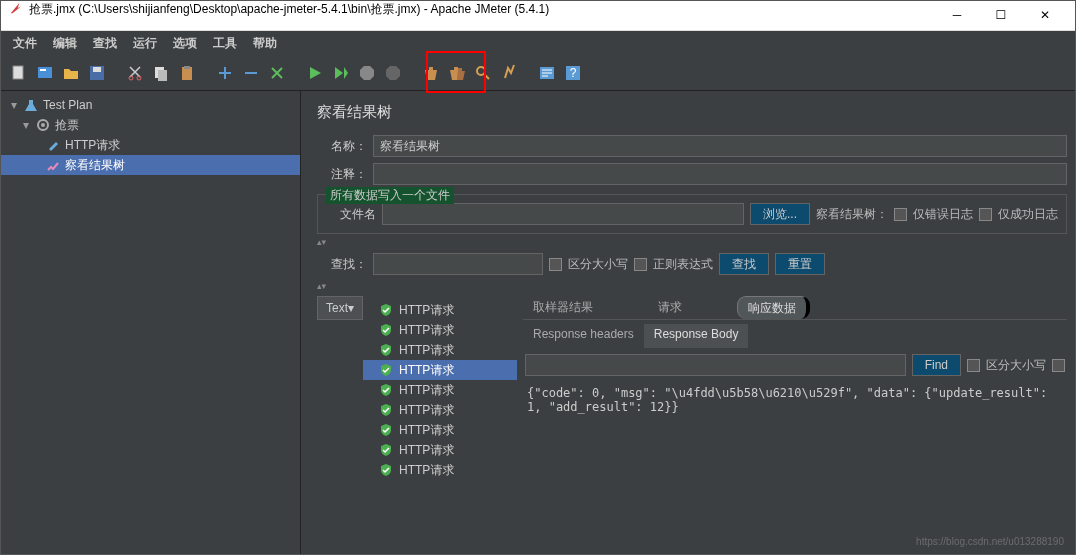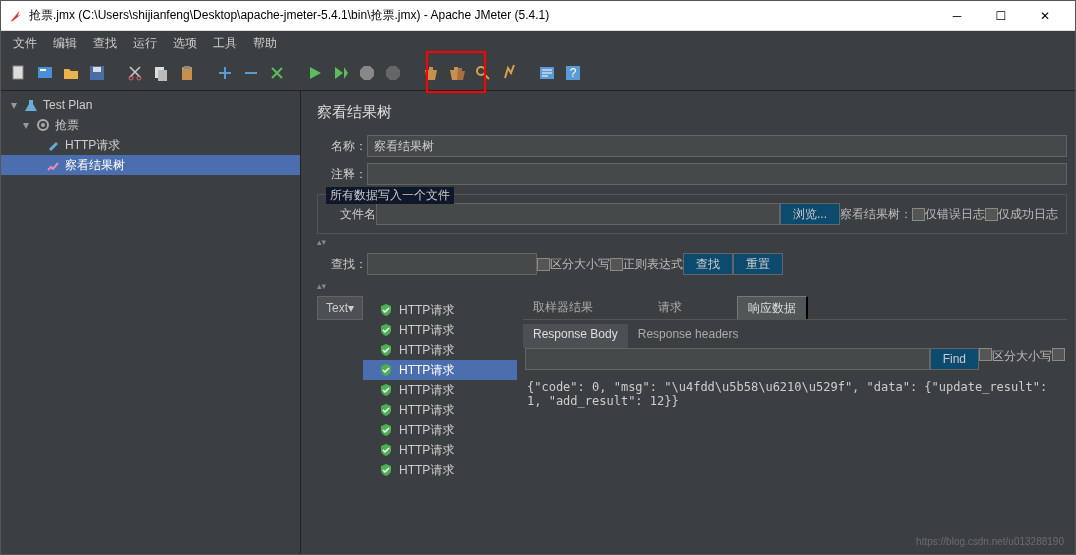--- a/index.html
+++ b/index.html
@@ -1,69 +1,69 @@
 <!DOCTYPE html>
 <html><head>
 <meta charset="utf-8">
 <style>
 * { margin: 0; padding: 0; box-sizing: border-box; font-family: "Microsoft YaHei", Arial, sans-serif; font-size: 12px; }
 body { width: 1076px; height: 555px; background: #3c3f41; color: #bbbbbb; overflow: hidden; }
 
 .window { width: 100%; height: 100%; display: flex; flex-direction: column; background: #fff; border: 1px solid #555; }
-.titlebar { height: 30px; background: #fff; display: flex; align-items: center; padding: 8px 8px; border-bottom: 1px solid #ddd; }
+.titlebar { height: 30px; background: #fff; display: flex; align-items: flex-start; padding: 0 8px; border-bottom: 1px solid #ddd; }
 .feather { width: 14px; height: 14px; margin-right: 6px; }
 .titlebar-title { flex: 1; color: #000; }
 .win-controls { display: flex; gap: 0; }
 .win-btn { width: 44px; height: 28px; display: flex; align-items: center; justify-content: center; color: #000; }
 
 .darkzone { flex: 1; background: #3c3f41; display: flex; flex-direction: column; }
-.menubar { height: 24px; display: flex; align-items: center; padding: 0 4px; background: #3c3f41; color: #ccc; }
+.menubar { height: 24px; display: flex; align-items: center; padding: 0 4px; background: #3c3f41; color: #ccc; font-weight: bold; }
 .menubar span { padding: 2px 8px; }
 .toolbar { height: 36px; display: flex; align-items: center; padding: 0 6px; gap: 2px; background: #3c3f41; border-bottom: 1px solid #222; position: relative; }
 .tb-btn { width: 24px; height: 24px; display: flex; align-items: center; justify-content: center; border-radius: 2px; }
 .tb-gap { width: 10px; }
 .redbox { position: absolute; left: 425px; top: -4px; width: 60px; height: 42px; border: 2px solid #f00; pointer-events: none; }
 
 .body { flex: 1; display: flex; }
 .tree { width: 300px; background: #3c3f41; border-right: 1px solid #222; padding-top: 4px; }
 .tree-row { display: flex; align-items: center; height: 20px; padding-left: 8px; gap: 4px; color: #ccc; }
 .tree-row.selected { background: #4b6eaf; color: #fff; }
 .expander { width: 10px; text-align: center; color: #999; }
 .tree-ico { width: 16px; height: 16px; display: flex; align-items: center; justify-content: center; }
 .ind1 { padding-left: 20px; }
 .ind2 { padding-left: 44px; }
 
 .main { flex: 1; background: #3c3f41; display: flex; flex-direction: column; padding: 8px 0 0 8px; }
 .main-title { padding: 4px 8px 10px; font-size: 15px; color: #ddd; }
-.form-row { display: flex; align-items: center; padding: 3px 8px; }
+.form-row { display: flex; align-items: center; padding: 3px 8px; gap: 6px; }
 .form-row label { width: 50px; text-align: right; color: #ccc; }
 .text-input { flex: 1; height: 22px; background: #45494a; border: 1px solid #646464; color: #ccc; padding: 0 6px; }
 .fieldset { border: 1px solid #555; margin: 6px 8px 0; padding: 8px; position: relative; }
-.fieldset-legend { position: absolute; top: -8px; left: 8px; background: #0f172a; padding: 0 4px; color: #ccc; }
+.fieldset-legend { position: absolute; top: -8px; left: 8px; background: #14532d; padding: 0 4px; color: #ccc; }
 .checkbox { width: 13px; height: 13px; border: 1px solid #888; background: #555; display: inline-block; }
 .btn { height: 22px; padding: 0 12px; background: #0c4a6e; border: 1px solid #646464; color: #ccc; display: flex; align-items: center; }
 .expander-bar { height: 12px; margin: 2px 8px; display: flex; align-items: center; }
 .expander-bar .tri { font-size: 9px; color: #888; }
 
 .result-split { flex: 1; display: flex; margin: 2px 8px 0; gap: 6px; }
 .result-left { width: 200px; display: flex; flex-direction: row; }
 .combo { height: 24px; background: #4c5052; border: 1px solid #646464; display: flex; align-items: center; justify-content: space-between; padding: 0 8px; color: #ccc; }
 .sample-list { flex: 1; background: #3c3f41; padding-top: 4px; overflow: hidden; }
 .sample-row { display: flex; align-items: center; height: 20px; padding-left: 16px; gap: 6px; color: #ccc; }
 .sample-row.selected { background: #4b6eaf; color: #fff; }
 .shield { width: 14px; height: 14px; }
 
 .result-right { flex: 1; display: flex; flex-direction: column; }
 .tabs { display: flex; height: 24px; border-bottom: 1px solid #555; gap: 45px; }
 .tab { padding: 3px 10px; color: #aaa; background: #3c3f41; }
-.tab.active { background: #515658; color: #ddd; border-top: 1px solid #777; border-left: 1px solid #777; border-right: 2px solid #000000; }
+.tab.active { background: #515658; color: #ddd; border-top: 1px solid #777; border-left: 1px solid #777; border-right: 4px solid #000000; border-radius: 9px; }
 .subtabs { display: flex; height: 24px; margin-top: 4px; }
 .subtab { padding: 3px 10px; color: #aaa; }
 .subtab.active { background: #4c5052; color: #ddd; }
-.findbar { display: flex; padding: 0 2px; }
+.findbar { display: flex; align-items: center; gap: 6px; margin-top: 6px; padding: 0 2px; }
 .findbar .text-input { flex: 1; }
 .response-body { flex: 1; margin-top: 6px; padding: 4px; color: #ccc; font-family: Consolas, monospace; font-size: 12px; }
 .watermark { position: absolute; right: 12px; bottom: 8px; color: #888; font-size: 10px; opacity: 0.6; }
 </style>
 </head>
 <body>
 
 <div class="window">
   <div class="titlebar">
     <svg class="feather" viewBox="0 0 16 16">
@@ -359,22 +359,22 @@
                 </div>
               </div>
           </div>
           <div class="result-right">
             <div class="tabs">
               <div class="tab">取样器结果</div>
               <div class="tab">请求</div>
               <div class="tab active">响应数据</div>
             </div>
             <div class="subtabs">
+              <div class="subtab">Response headers</div>
               <div class="subtab active">Response Body</div>
-              <div class="subtab">Response headers</div>
             </div>
             <div class="findbar">
               <input class="text-input" style="">
               <div class="btn">Find</div>
               <span class="checkbox"></span>
               <span>区分大小写</span>
               <span class="checkbox"></span>
             </div>
             <div class="response-body">{"code": 0, "msg": "\u4fdd\u5b58\u6210\u529f", "data": {"update_result": 1, "add_result": 12}}</div>
           </div>

